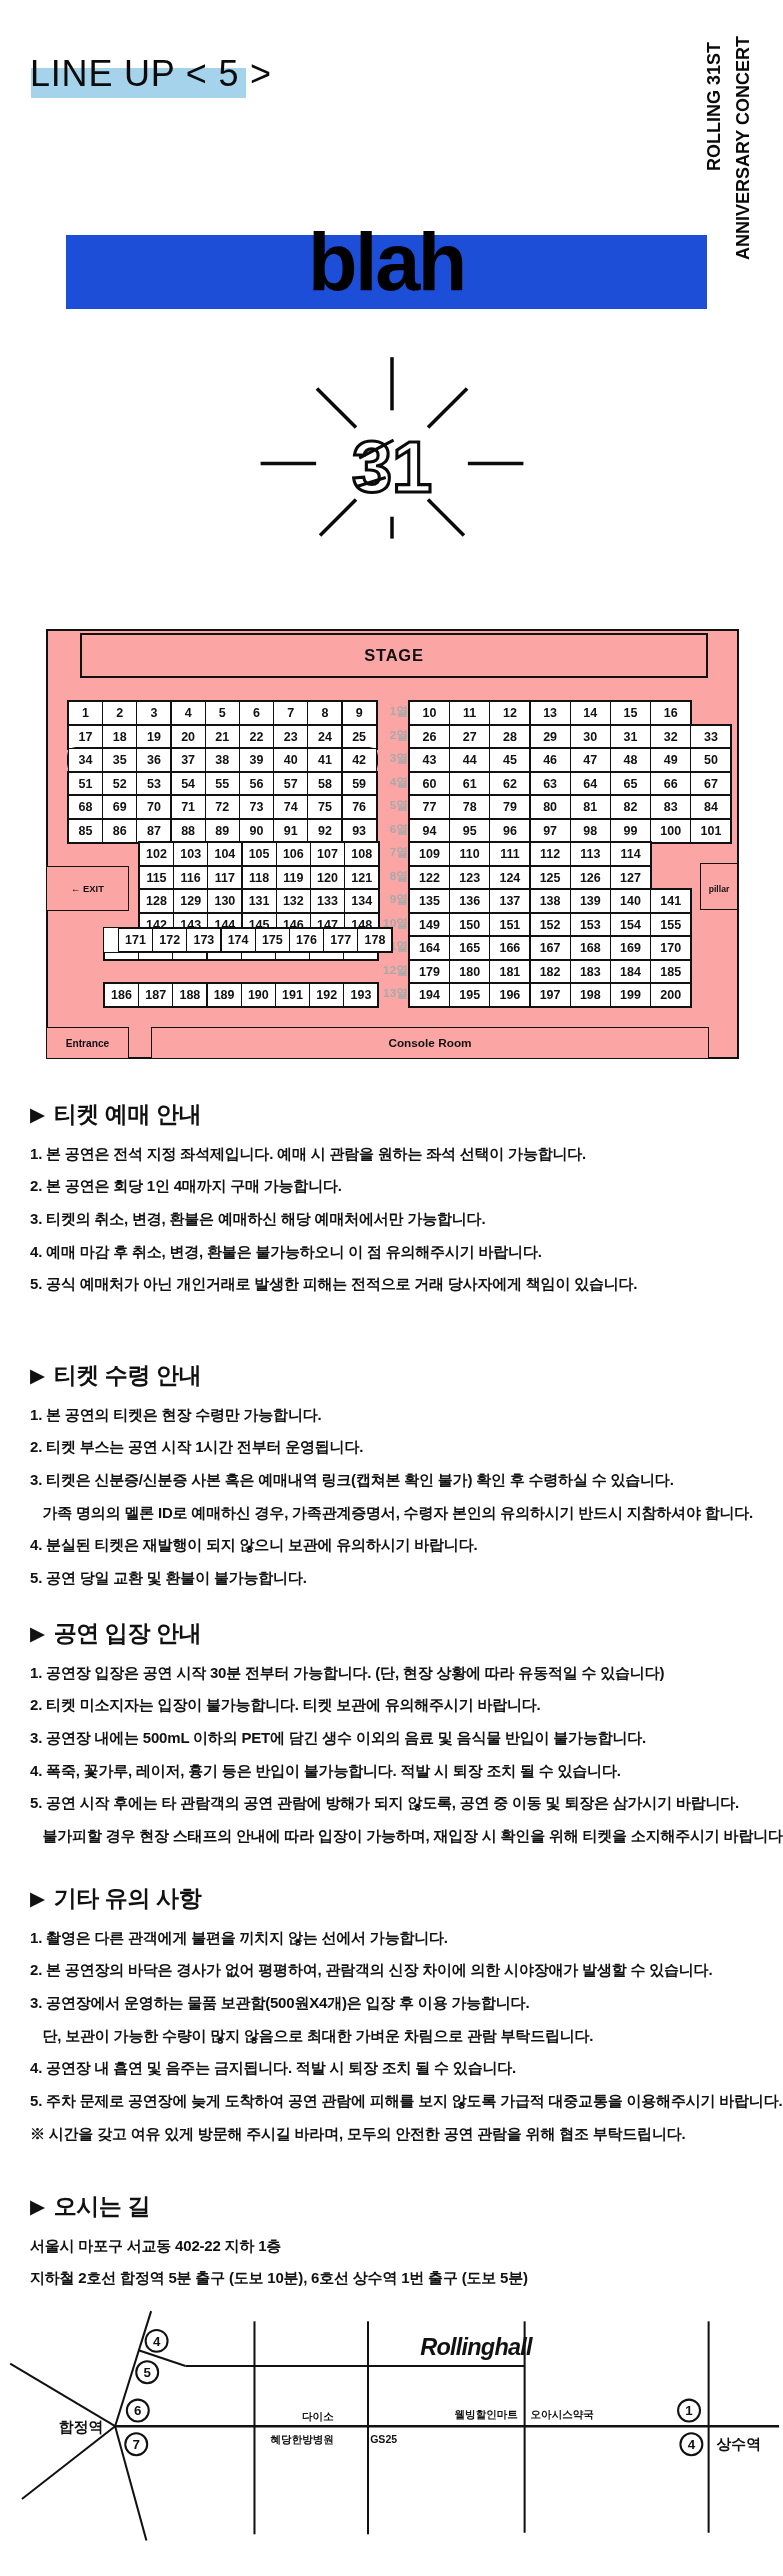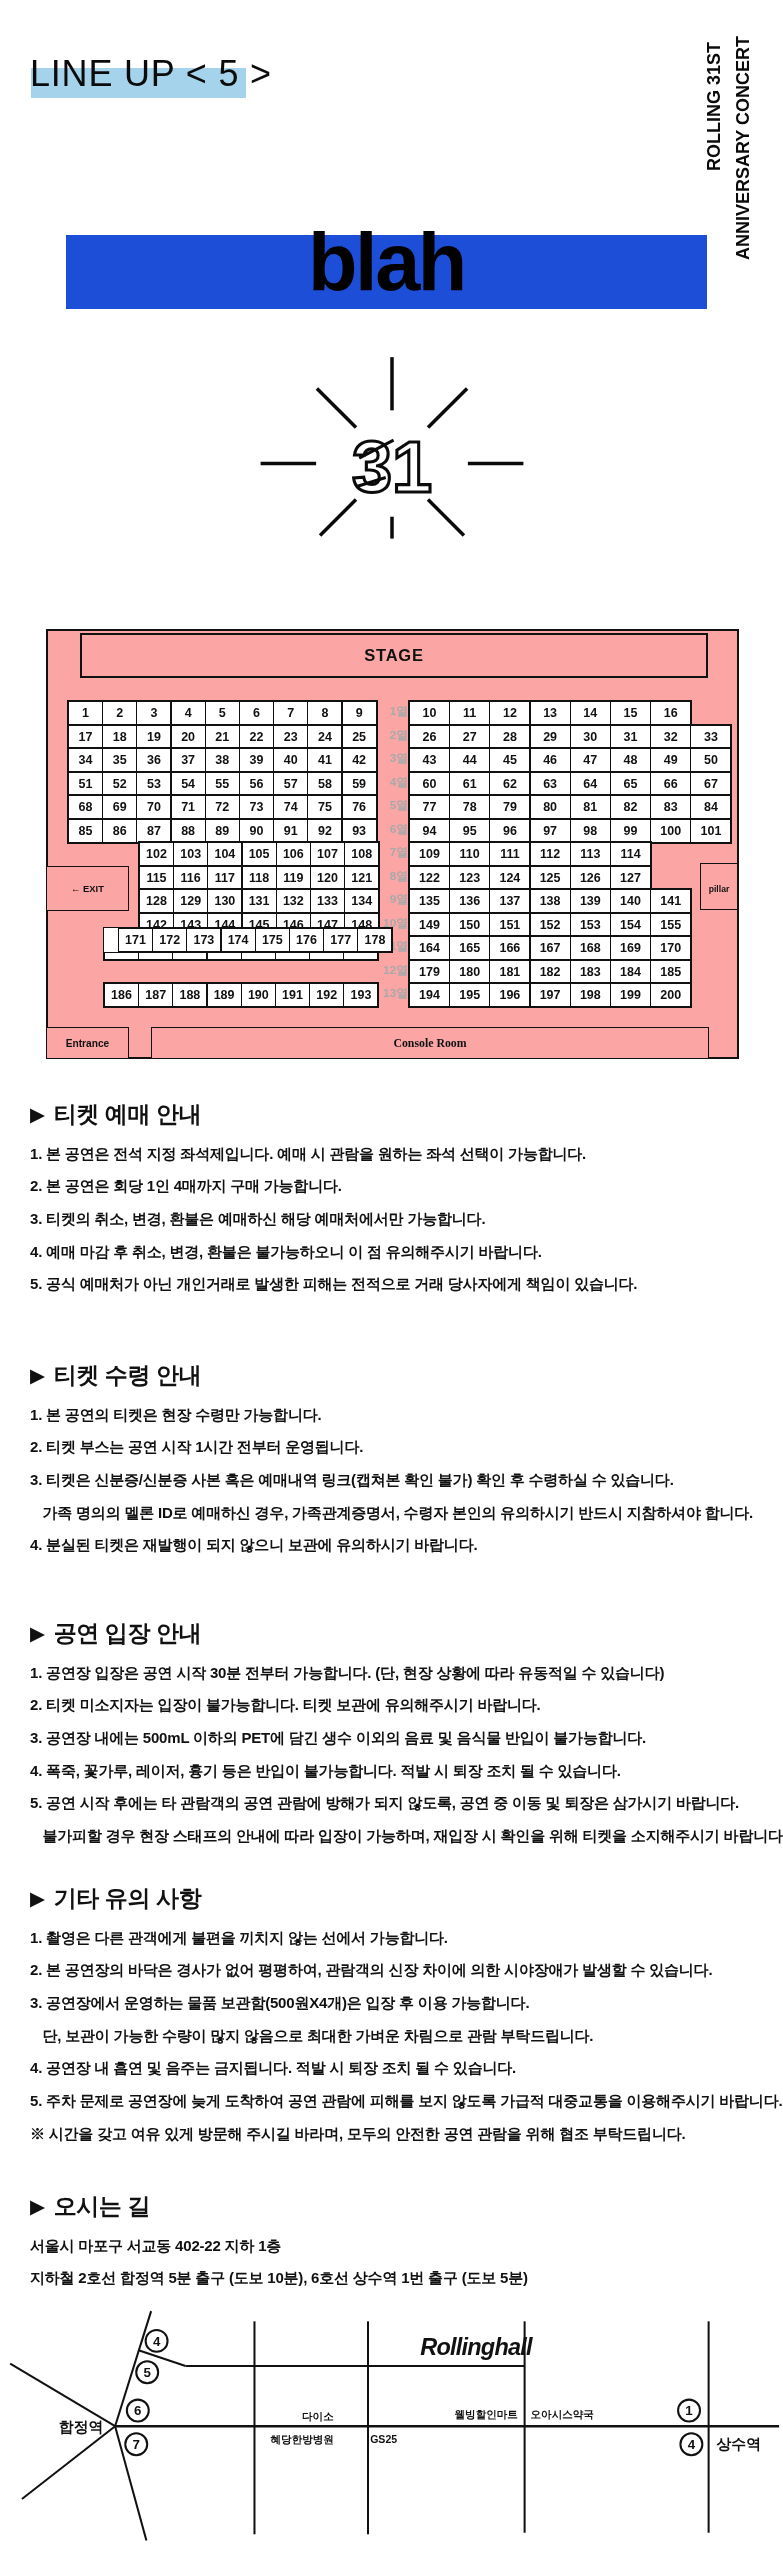--- a/index.html
+++ b/index.html
@@ -27,21 +27,21 @@
   .stage-box{left:80px;top:633px;width:628px;height:45px;border:2.4px solid #111;
              display:flex;align-items:center;justify-content:center;font-weight:bold;
              font-size:16.5px;letter-spacing:0.8px;}
   .exit-box{left:46px;top:866px;width:83px;height:45px;border:1.6px solid #111;
             display:flex;align-items:center;justify-content:center;font-size:9.4px;font-weight:bold;}
   .pillar-box{left:700px;top:863px;width:38px;height:47px;border:1.6px solid #111;
               display:flex;align-items:flex-start;justify-content:center;font-size:8.6px;font-weight:bold;padding-top:20.4px;}
   .entrance-box{left:46px;top:1027px;width:83px;height:32px;border:1.6px solid #111;
                 display:flex;align-items:center;justify-content:center;font-size:10.2px;font-weight:bold;}
   .console-box{left:151px;top:1027px;width:558px;height:32px;border:1.6px solid #111;
-               display:flex;align-items:center;justify-content:center;font-size:11.8px;font-weight:bold;font-family:Liberation Serif, serif;}
+               display:flex;align-items:center;justify-content:center;font-size:11.8px;font-weight:bold;}
   .seat-group{position:absolute;display:flex;border:0.8px solid #111;background:#fff;}
   .seat{box-sizing:border-box;height:23.5px;border:0.8px solid #111;margin-left:-0.8px;
         display:flex;align-items:center;justify-content:center;
         font-size:12.5px;font-weight:bold;background:#fff;}
   .seat:first-child{margin-left:0;}
   .seat.left{width:35px;}
   .seat.right{width:41px;}
   .row-label{position:absolute;width:25px;height:23.5px;line-height:23.5px;text-align:right;
              color:#a9a9a9;font-size:11.8px;font-weight:bold;}
 
@@ -136,21 +136,21 @@
         <div class="seat right">26</div>
         <div class="seat right">27</div>
         <div class="seat right">28</div>
         <div class="seat right">29</div>
         <div class="seat right">30</div>
         <div class="seat right">31</div>
         <div class="seat right">32</div>
         <div class="seat right">33</div>
       </div>
       <div class="row-label" style="left: 383px; top: 724px;">2열</div>
-      <div class="seat-group" style="left: 67px; top: 747px;">
+      <div class="seat-group" style="left: 67px; top: 747px; border-radius: 9px;">
         <div class="seat left">34</div>
         <div class="seat left">35</div>
         <div class="seat left">36</div>
         <div class="seat left">37</div>
         <div class="seat left">38</div>
         <div class="seat left">39</div>
         <div class="seat left">40</div>
         <div class="seat left">41</div>
         <div class="seat left">42</div>
       </div>
@@ -394,20 +394,21 @@
   <div class="abs section" style="top:1362px;">
     <div class="sec-head">
       <span class="sec-marker">▶</span>
       <span class="sec-title">티켓 수령 안내</span>
     </div>
     <p>1. 본 공연의 티켓은 현장 수령만 가능합니다.</p>
     <p>2. 티켓 부스는 공연 시작 1시간 전부터 운영됩니다.</p>
     <p>3. 티켓은 신분증/신분증 사본 혹은 예매내역 링크(캡쳐본 확인 불가) 확인 후 수령하실 수 있습니다.</p>
     <p class="indent">가족 명의의 멜론 ID로 예매하신 경우, 가족관계증명서, 수령자 본인의 유의하시기 반드시 지참하셔야 합니다.</p>
     <p>4. 분실된 티켓은 재발행이 되지 않으니 보관에 유의하시기 바랍니다.</p>
+    <p>5. 공연 당일 교환 및 환불이 불가능합니다.</p>
   </div>
 
   <div class="abs section" style="top:1620px;">
     <div class="sec-head">
       <span class="sec-marker">▶</span>
       <span class="sec-title">공연 입장 안내</span>
     </div>
     <p>1. 공연장 입장은 공연 시작 30분 전부터 가능합니다. (단, 현장 상황에 따라 유동적일 수 있습니다)</p>
     <p>2. 티켓 미소지자는 입장이 불가능합니다. 티켓 보관에 유의해주시기 바랍니다.</p>
     <p>3. 공연장 내에는 500mL 이하의 PET에 담긴 생수 이외의 음료 및 음식물 반입이 불가능합니다.</p>

